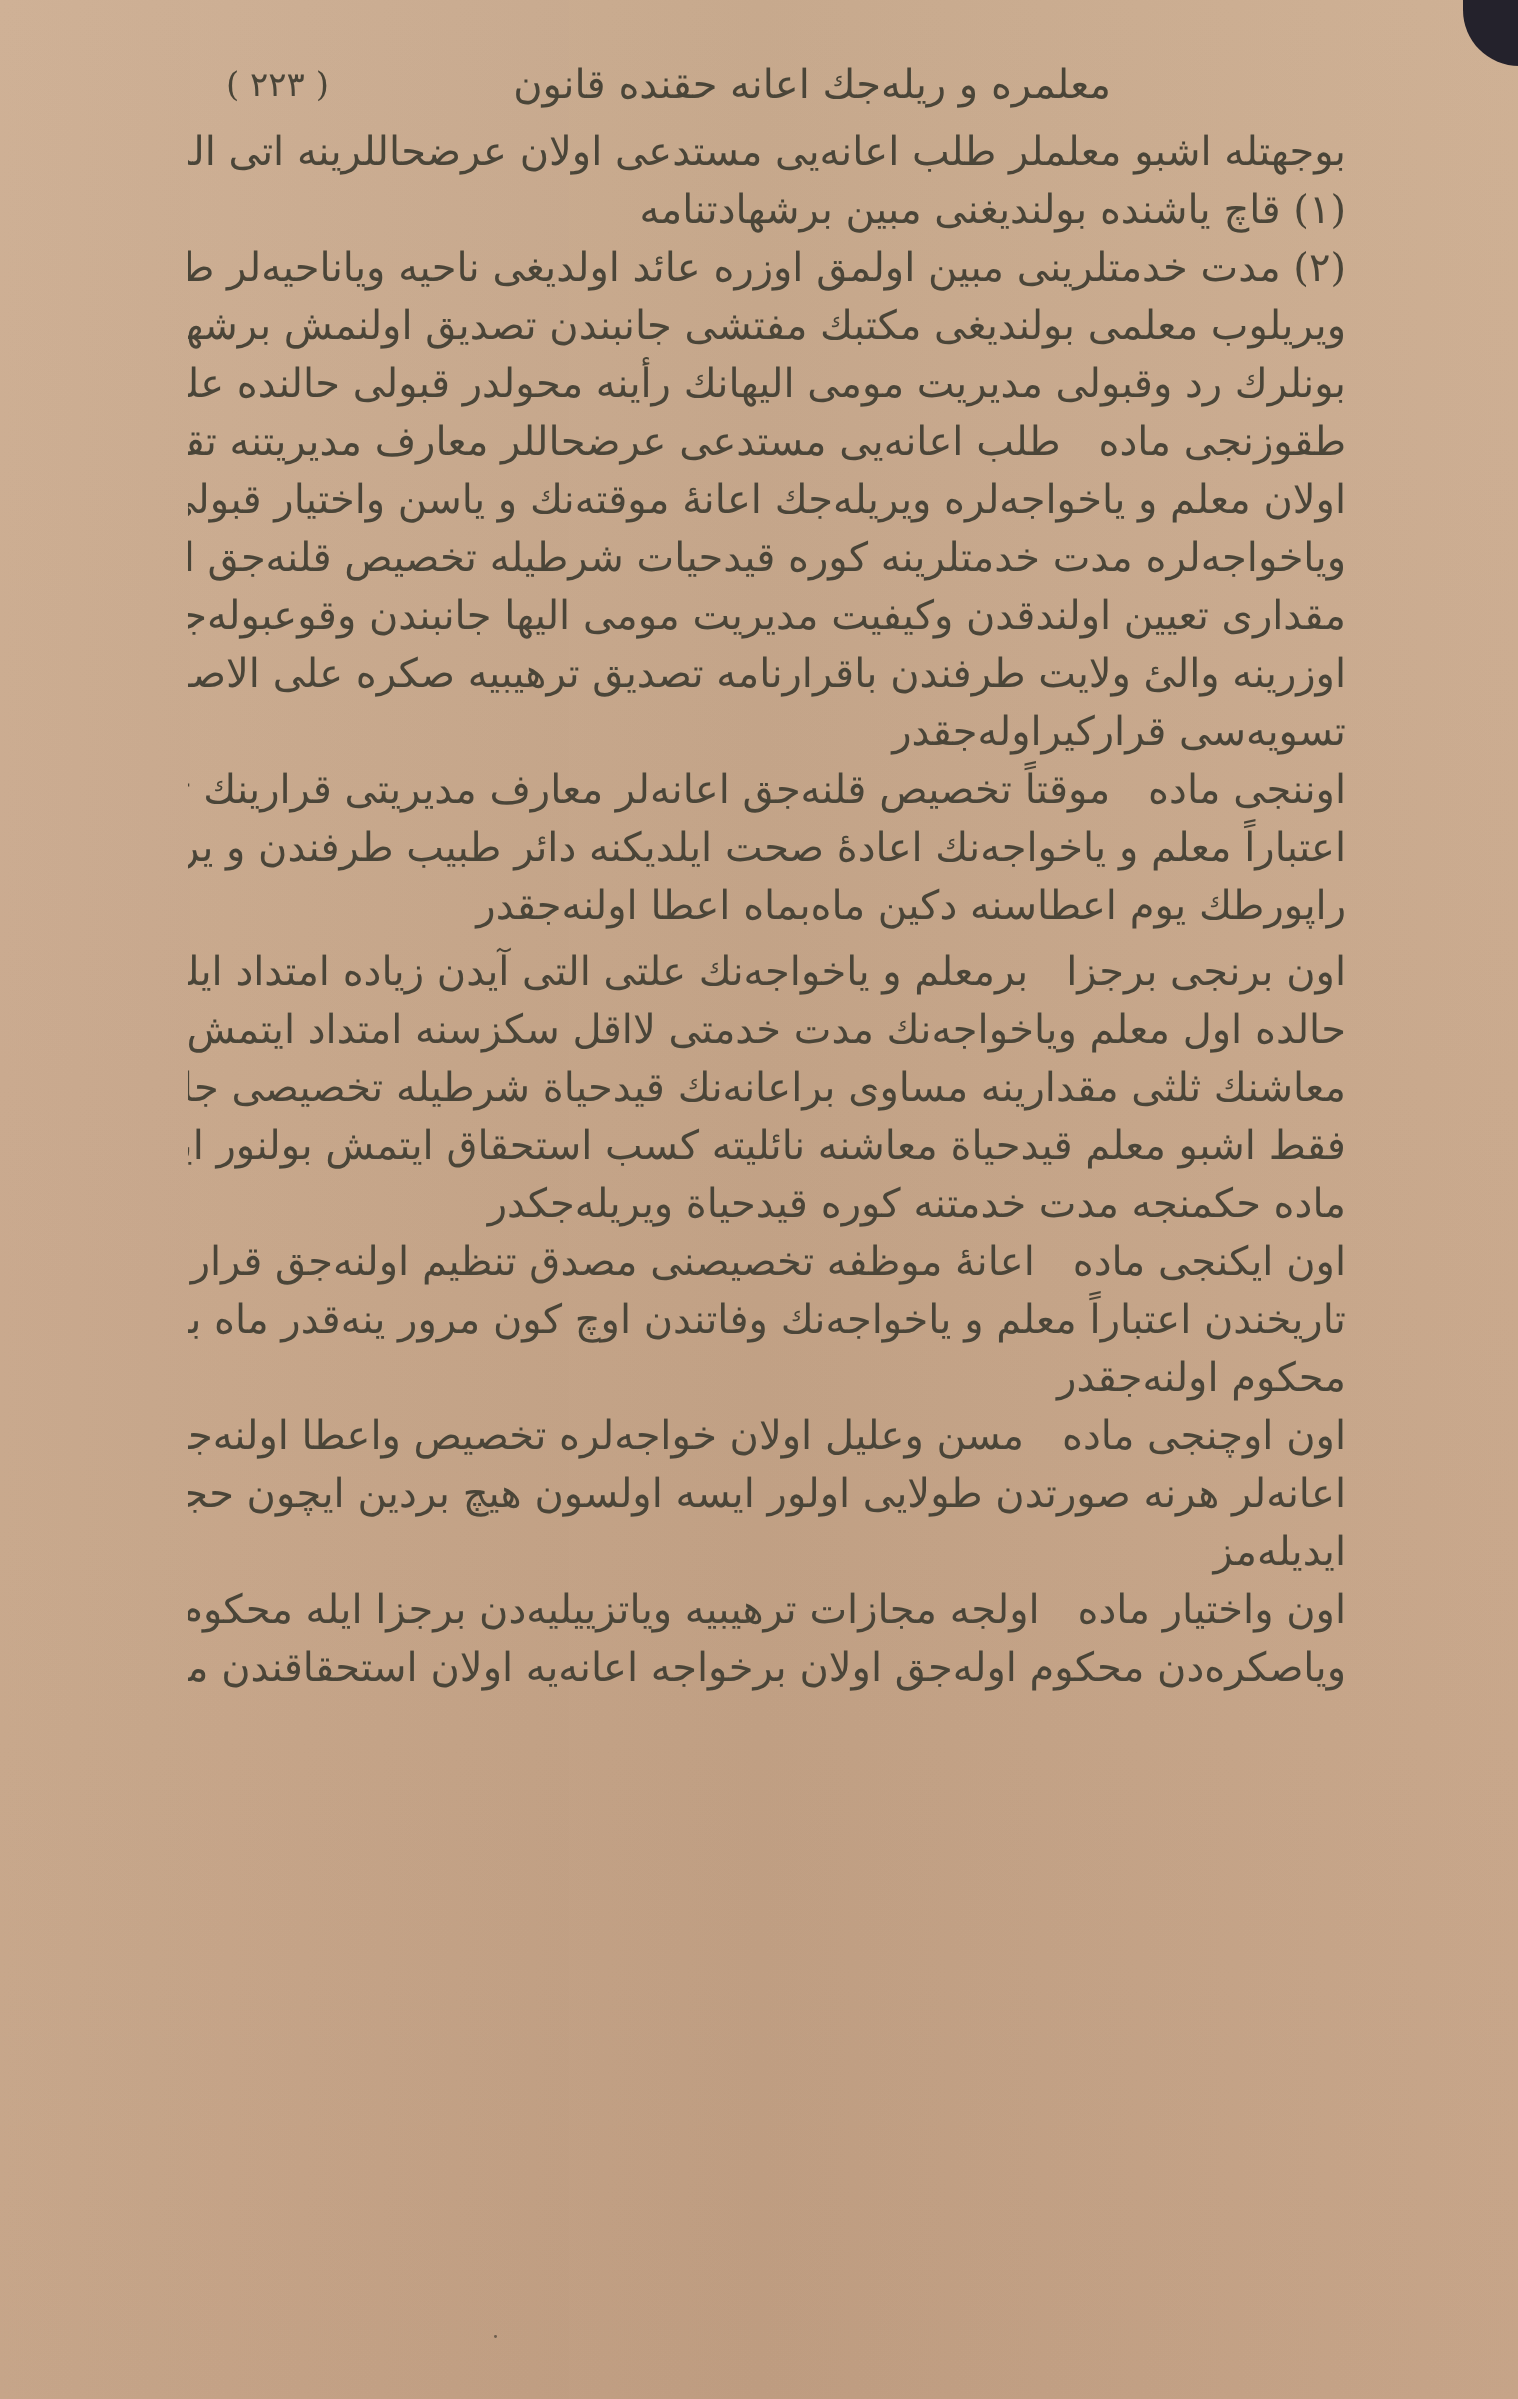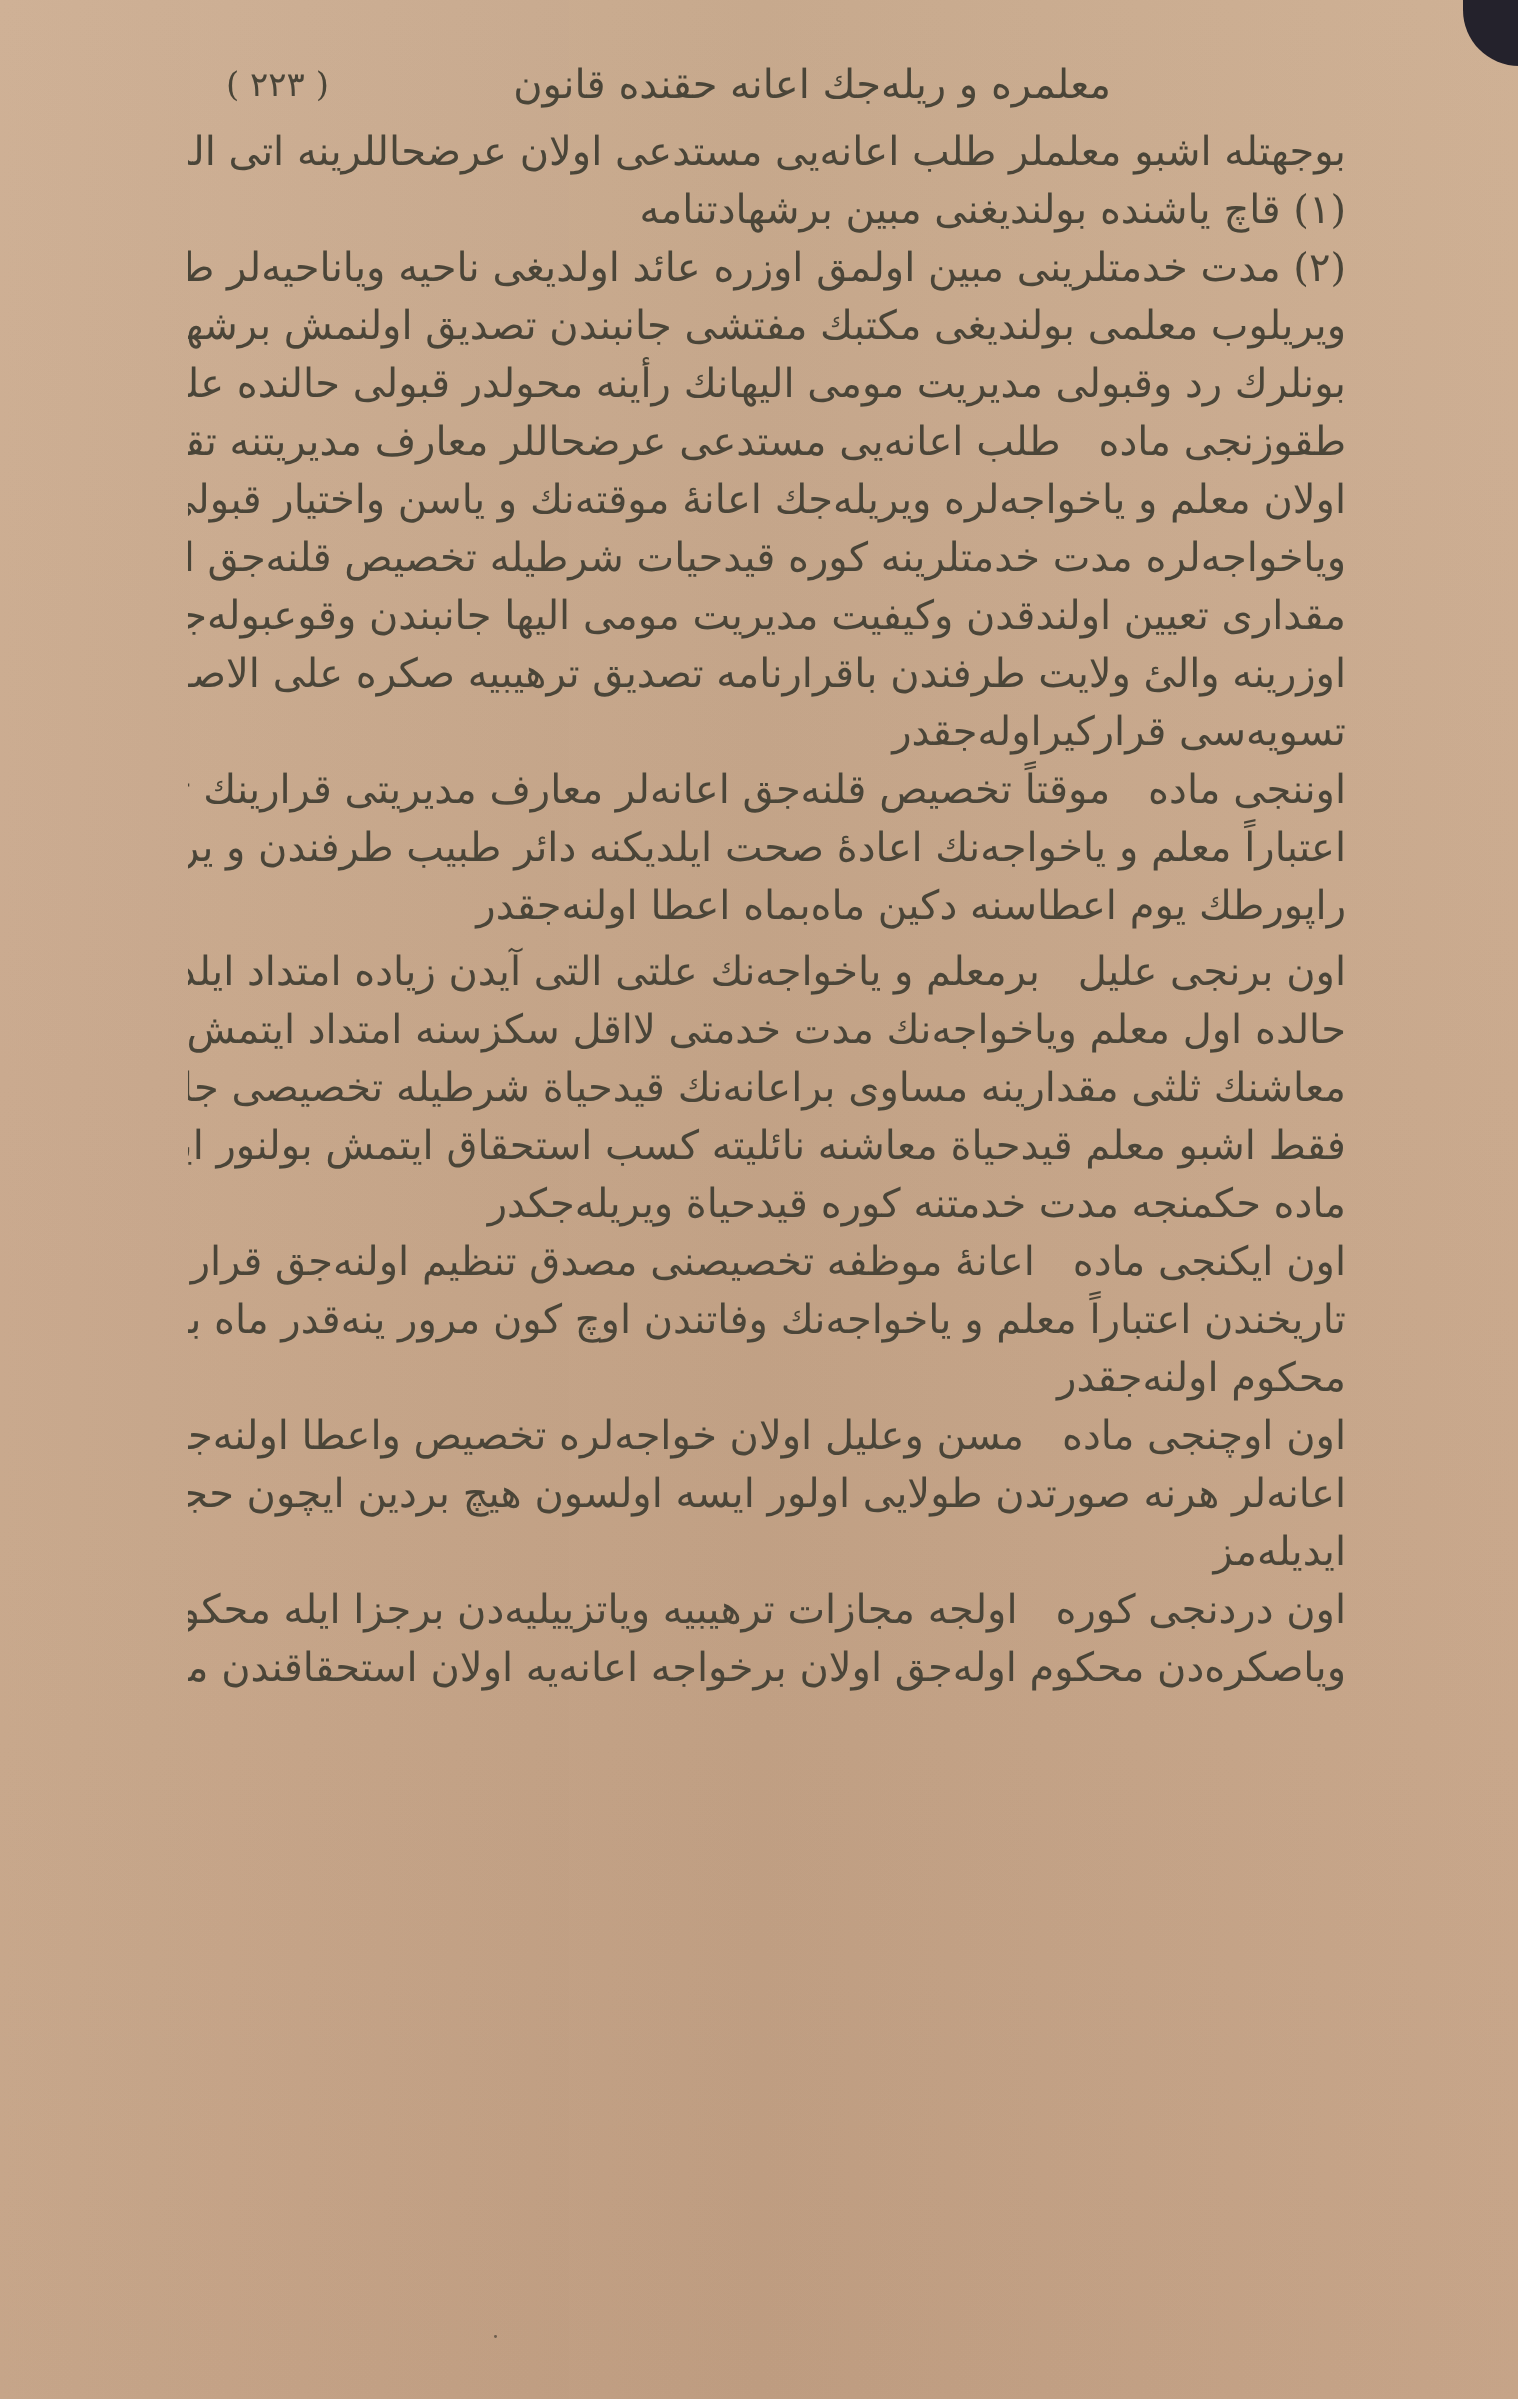--- a/index.html
+++ b/index.html
@@ -111,30 +111,30 @@
     <div class="line"><span>بونلرك رد وقبولی مدیریت مومی الیهانك رأینه محولدر قبولی حالنده علیل</span></div>
     <div class="line"><span class="article-label">طقوزنجی ماده</span><span>طلب اعانه‌یی مستدعی عرضحاللر معارف مدیریتنه تقدیم اولنوب</span></div>
     <div class="line"><span>اولان معلم و یاخواجه‌لره ویریله‌جك اعانهٔ موقته‌نك و یاسن واختیار قبولی معلم</span></div>
     <div class="line"><span>ویاخواجه‌لره مدت خدمتلرینه کوره قیدحیات شرطیله تخصیص قلنه‌جق اعانه‌لرك</span></div>
     <div class="line"><span>مقداری تعیین اولندقدن وکیفیت مدیریت مومی الیها جانبندن وقوعبوله‌جق عرض</span></div>
     <div class="line"><span>اوزرینه والیٔ ولایت طرفندن باقرارنامه تصدیق ترهیبیه صکره علی الاصول</span></div>
     <div class="line short"><span>تسویه‌سی قرارکیراوله‌جقدر</span></div>
     <div class="line"><span class="article-label">اوننجی ماده</span><span>موقتاً تخصیص قلنه‌جق اعانه‌لر معارف مدیریتی قرارینك تاریخندن</span></div>
     <div class="line"><span>اعتباراً معلم و یاخواجه‌نك اعادهٔ صحت ایلدیکنه دائر طبیب طرفندن و یریله‌جك</span></div>
     <div class="line short"><span>راپورطك یوم اعطاسنه دکین ماه‌بماه اعطا اولنه‌جقدر</span></div>
-    <div class="line gap-before"><span class="article-label">اون برنجی علیل</span><span>برمعلم و یاخواجه‌نك علتی التی آیدن زیاده امتداد ایلدیکی</span></div>
+    <div class="line gap-before"><span class="article-label">اون برنجی برجزا</span><span>برمعلم و یاخواجه‌نك علتی التی آیدن زیاده امتداد ایلدیکی</span></div>
     <div class="line"><span>حالده اول معلم ویاخواجه‌نك مدت خدمتی لااقل سکزسنه امتداد ایتمش ایسه</span></div>
     <div class="line"><span>معاشنك ثلثی مقدارینه مساوی براعانه‌نك قیدحیاة شرطیله تخصیصی جائزاوله‌جقدر</span></div>
     <div class="line"><span>فقط اشبو معلم قیدحیاة معاشنه نائلیته کسب استحقاق ایتمش بولنور ایسه بشنجی</span></div>
     <div class="line short"><span>ماده حکمنجه مدت خدمتنه کوره قیدحیاة ویریله‌جکدر</span></div>
     <div class="line"><span class="article-label">اون ایکنجی ماده</span><span>اعانهٔ موظفه تخصیصنی مصدق تنظیم اولنه‌جق قرارنامه</span></div>
     <div class="line"><span>تاریخندن اعتباراً معلم و یاخواجه‌نك وفاتندن اوچ کون مرور ینه‌قدر ماه بماه</span></div>
     <div class="line short"><span>محکوم اولنه‌جقدر</span></div>
     <div class="line"><span class="article-label">اون اوچنجی ماده</span><span>مسن وعلیل اولان خواجه‌لره تخصیص واعطا اولنه‌جق</span></div>
     <div class="line"><span>اعانه‌لر هرنه صورتدن طولایی اولور ایسه اولسون هیچ بردین ایچون حجز</span></div>
     <div class="line short"><span>ایدیله‌مز</span></div>
-    <div class="line"><span class="article-label">اون دردنجی کوره</span><span>اولجه مجازات ترهیبیه ویاتزییلیه‌دن برجزا ایله محکوم اولان</span></div>
+    <div class="line"><span class="article-label">اون واختیار ماده</span><span>اولجه مجازات ترهیبیه ویاتزییلیه‌دن برجزا ایله محکوم اولان</span></div>
     <div class="line"><span>ویاصکره‌دن محکوم اوله‌جق اولان برخواجه اعانه‌یه اولان استحقاقندن محروم</span></div>
   </div>
 </div>
 
 <div class="stray-dot"></div>
 
 
 </body></html>

